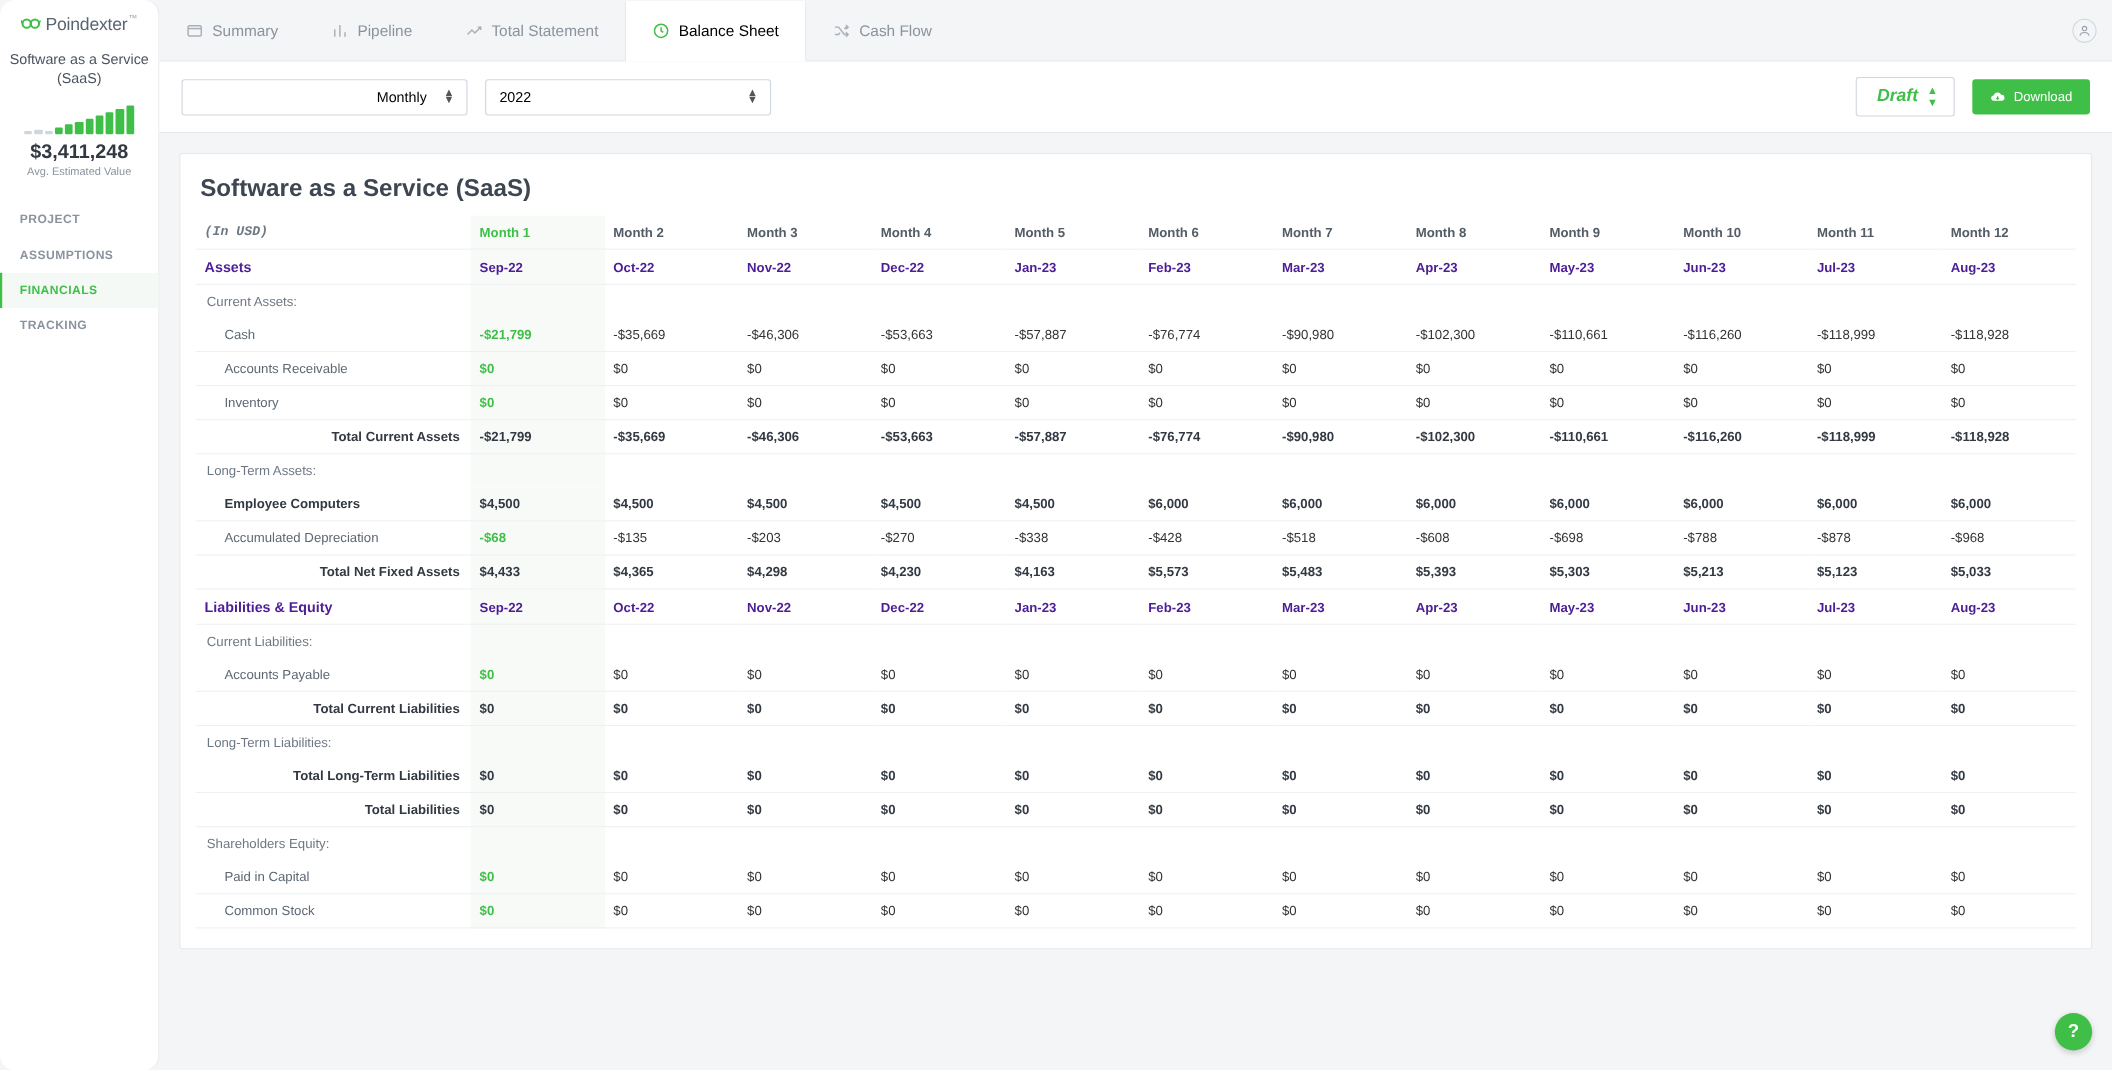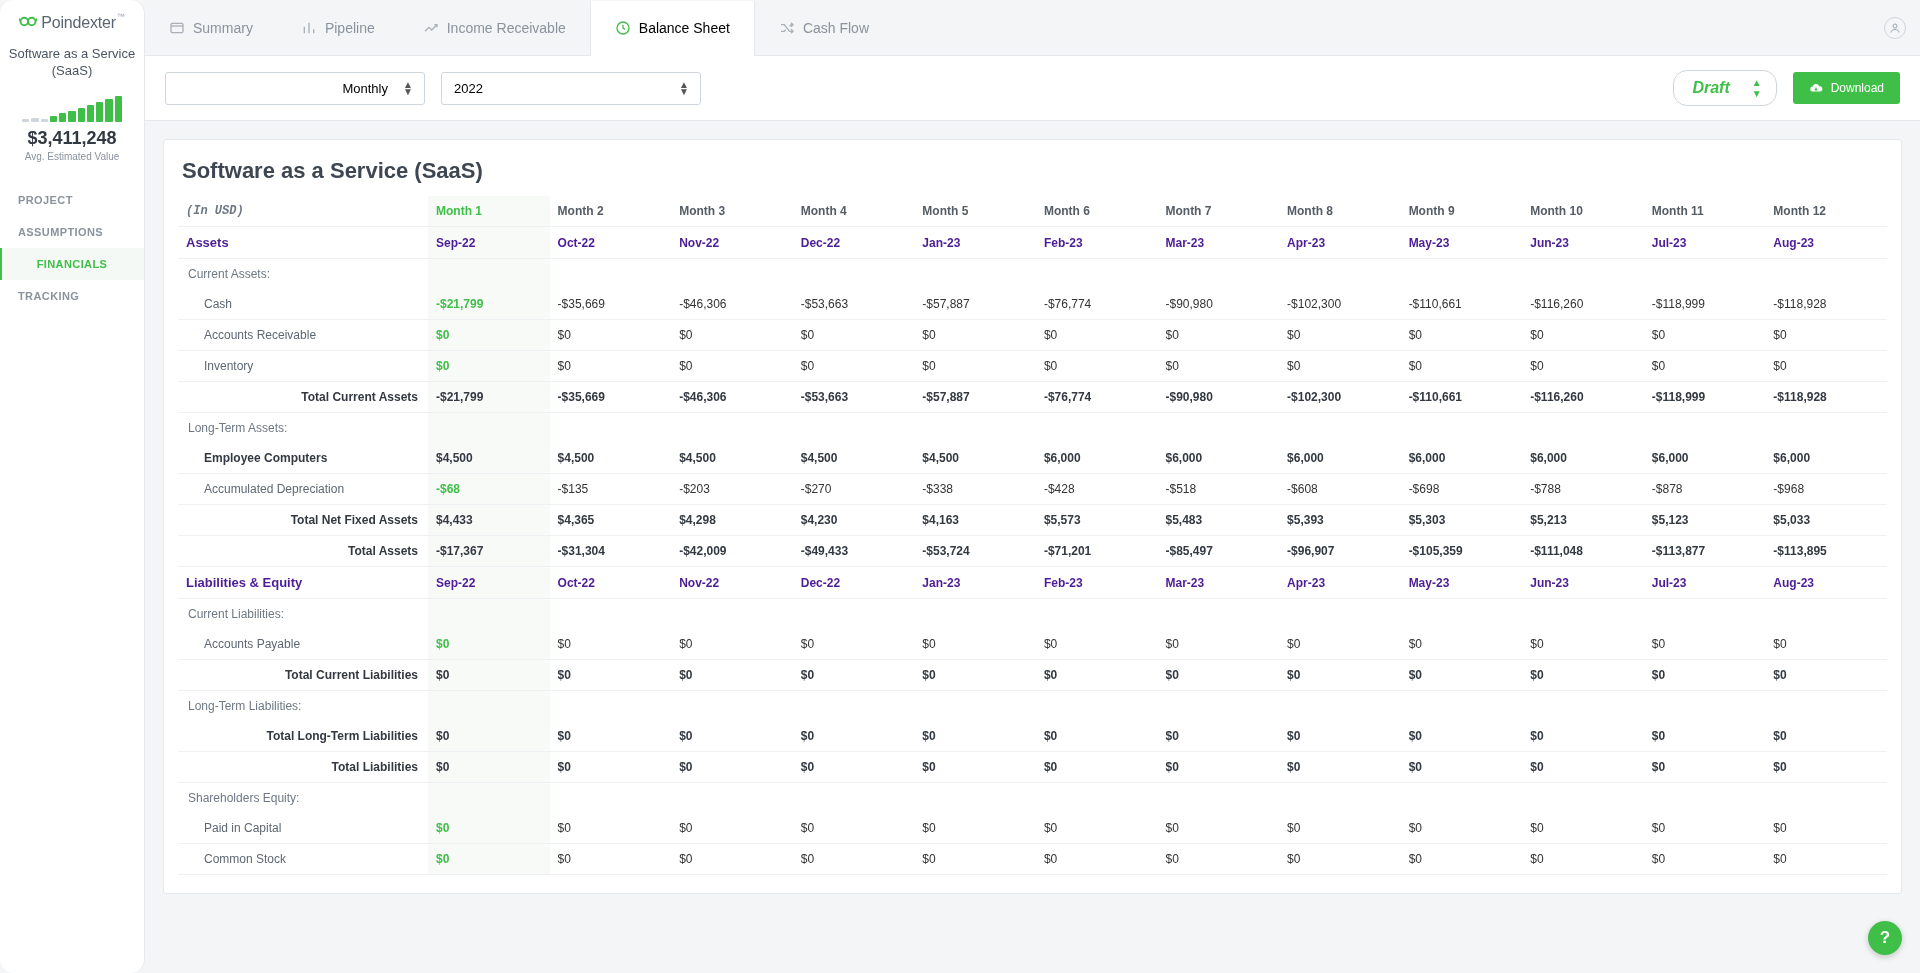--- a/index.html
+++ b/index.html
@@ -11,37 +11,37 @@
 .logo-text { font-size: 16px; font-weight: 500; color: #5a6570; letter-spacing: -0.2px; display: inline-flex; align-items: flex-start; }
 .logo-tm { font-size: 8px; color: #9aa4b0; margin-left: 1px; margin-top: -2px; }
 .project-title { font-size: 13px; color: #4a5461; padding: 4px 8px 10px; line-height: 1.3; }
 .bars { display: flex; align-items: flex-end; justify-content: center; gap: 2px; height: 26px; margin: 6px 0 6px; padding: 0 22px; }
 .bars span { flex: 1; background: #3fbf48; border-radius: 1px; }
 .bars span.g { background: #cfd6de; }
 .kpi-val { font-size: 18px; font-weight: 700; color: #333942; }
 .kpi-lbl { font-size: 10px; color: #8a939e; margin-top: 2px; }
 .nav { margin-top: 22px; }
 .nav-item { display: block; text-align: left; padding: 10px 18px; font-size: 11px; font-weight: 700; letter-spacing: 0.4px; color: #8a939e; cursor: pointer; }
-.nav-item.active { color: #3fbf48; background: #f5f9f5; border-left: 2px solid #3fbf48; padding-left: 16px; text-align: center; }
+.nav-item.active { color: #3fbf48; background: #f5f9f5; border-left: 2px solid #3fbf48; padding-left: 16px; }
 .main { flex: 1; display: flex; flex-direction: column; min-width: 0; }
 .tabs { display: flex; align-items: center; background: #f3f5f7; border-bottom: 1px solid #e5e8ec; height: 56px; padding-right: 14px; }
 .tab { display: flex; align-items: center; gap: 8px; padding: 0 24px; height: 100%; color: #8a939e; font-size: 14px; cursor: pointer; }
 .tab.active { background: #fff; color: #000000; border: 1px solid #e5e8ec; border-bottom: none; border-top: none; margin-bottom: -1px; }
 .tab-icon { width: 16px; height: 16px; opacity: 0.7; }
 .tab.active .tab-icon { opacity: 1; }
 .spacer { flex: 1; }
 .user-icon { width: 22px; height: 22px; border: 1px solid #cfd6de; border-radius: 50%; display: flex; align-items: center; justify-content: center; cursor: pointer; }
 .toolbar { display: flex; align-items: center; gap: 16px; padding: 14px 20px; background: #fff; border-bottom: 1px solid #e5e8ec; }
 .sel { position: relative; }
 .sel select { appearance: none; border: 1px solid #cfd6de; background: #fff; padding: 8px 36px 8px 12px; font-size: 13px; border-radius: 3px; cursor: pointer; min-width: 260px; }
 .sel.small select { min-width: 260px; text-align: right; }
 .sel::after { content: ""; position: absolute; right: 10px; top: 50%; width: 10px; height: 10px; transform: translateY(-70%); background: linear-gradient(#555,#555), linear-gradient(#555,#555); background-size: 6px 1.5px, 6px 1.5px; background-repeat: no-repeat; background-position: 0 3px, 0 7px; pointer-events: none; }
 .sel.updown::after { content: ""; position: absolute; right: 10px; top: 50%; transform: translateY(-50%); width: 8px; height: 14px; background: none; }
 .updown-caret { position: absolute; right: 12px; top: 50%; transform: translateY(-50%); pointer-events: none; color: #555; font-size: 10px; line-height: 7px; }
-.draft { border: 1px solid #cfd6de; border-radius: 14px; padding: 6px 14px 6px 18px; color: #3fbf48; font-weight: 700; font-size: 16px; font-style: italic; display: flex; align-items: center; gap: 22px; cursor: pointer; }
+.draft { border: 1px solid #cfd6de; border-radius: 3px; padding: 6px 14px 6px 18px; color: #3fbf48; font-weight: 700; font-size: 16px; font-style: italic; display: flex; align-items: center; gap: 8px; cursor: pointer; }
 .download-btn { background: #3fbf48; color: #fff; border: none; border-radius: 3px; padding: 9px 16px; font-size: 12px; display: flex; align-items: center; gap: 8px; cursor: pointer; }
 .content { flex: 1; overflow: auto; padding: 18px; }
 .panel { background: #fff; border: 1px solid #e5e8ec; border-radius: 3px; padding: 18px 14px; }
 .panel-title { font-size: 22px; font-weight: 700; color: #3d4651; padding: 0 4px 12px; }
 table { width: 100%; border-collapse: collapse; table-layout: fixed; }
 th, td { text-align: left; padding: 8px 8px; font-size: 12px; border-bottom: 1px solid #eef0f3; white-space: nowrap; }
 th { font-weight: 600; color: #545c66; }
 .col-first { width: 250px; }
 .hdr-month { color: #545c66; }
 .hdr-month.active { color: #3fbf48; font-weight: 700; }
@@ -111,21 +111,21 @@
         <svg class="tab-icon" viewBox="0 0 24 24" fill="none" stroke="currentColor" stroke-width="2">
             <path d="M5 20V10M12 20V4M19 20V14"></path>
           </svg>
         <span>Pipeline</span>
       </div>
       <div class="tab">
         <svg class="tab-icon" viewBox="0 0 24 24" fill="none" stroke="currentColor" stroke-width="2">
             <path d="M3 17l6-6 4 4 8-8"></path>
             <path d="M17 7h4v4"></path>
           </svg>
-        <span>Income Receivable</span>
+        <span>Total Statement</span>
       </div>
       <div class="tab active">
         <svg class="tab-icon" viewBox="0 0 24 24" fill="none" stroke="#3fbf48" stroke-width="2">
             <circle cx="12" cy="12" r="9"></circle>
             <path d="M12 7v5l3 2"></path>
           </svg>
         <span>Balance Sheet</span>
       </div>
       <div class="tab">
         <svg class="tab-icon" viewBox="0 0 24 24" fill="none" stroke="currentColor" stroke-width="2">
@@ -346,35 +346,20 @@
                 <td>$4,230</td>
                 <td>$4,163</td>
                 <td>$5,573</td>
                 <td>$5,483</td>
                 <td>$5,393</td>
                 <td>$5,303</td>
                 <td>$5,213</td>
                 <td>$5,123</td>
                 <td>$5,033</td>
               </tr>
-              <tr class="total-row">
-                <td class="lbl-right">Total Assets</td>
-                <td class="active val-active">-$17,367</td>
-                <td>-$31,304</td>
-                <td>-$42,009</td>
-                <td>-$49,433</td>
-                <td>-$53,724</td>
-                <td>-$71,201</td>
-                <td>-$85,497</td>
-                <td>-$96,907</td>
-                <td>-$105,359</td>
-                <td>-$111,048</td>
-                <td>-$113,877</td>
-                <td>-$113,895</td>
-              </tr>
               <tr class="date-row">
                 <td class="section-hdr">Liabilities &amp; Equity</td>
                 <td class="active">Sep-22</td>
                 <td>Oct-22</td>
                 <td>Nov-22</td>
                 <td>Dec-22</td>
                 <td>Jan-23</td>
                 <td>Feb-23</td>
                 <td>Mar-23</td>
                 <td>Apr-23</td>

